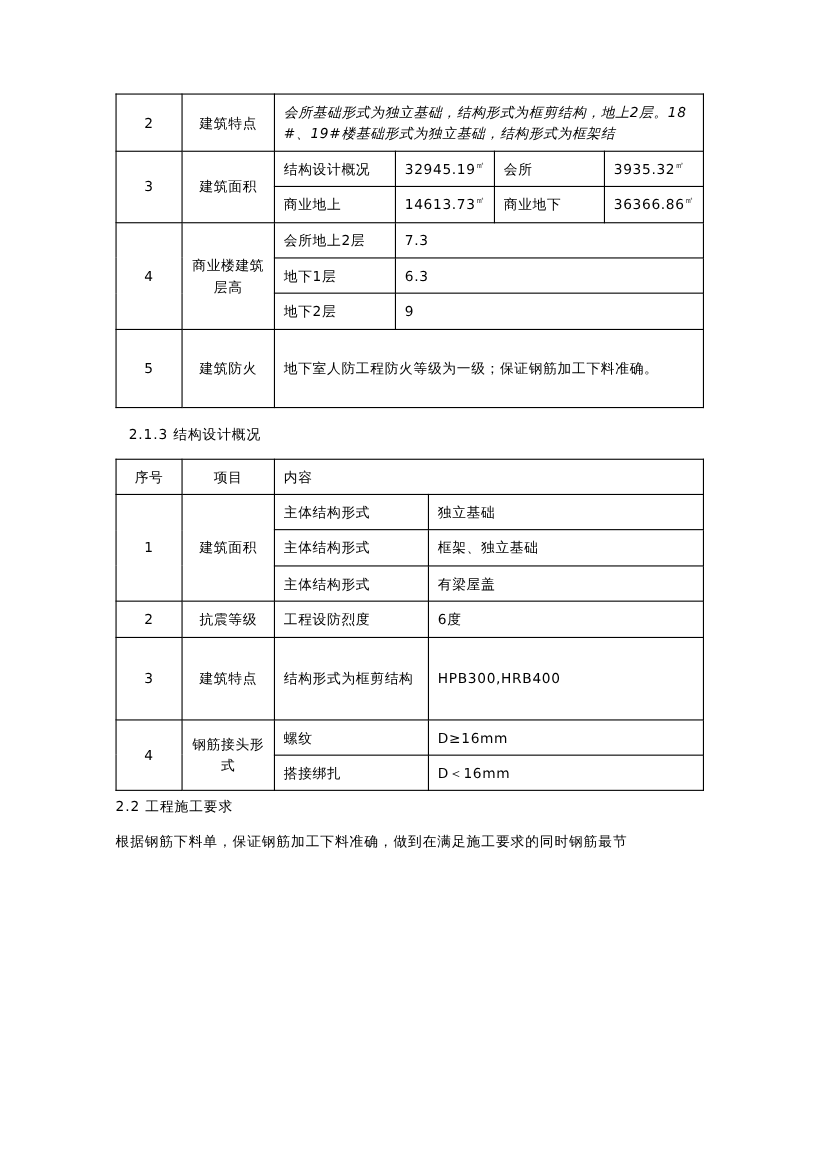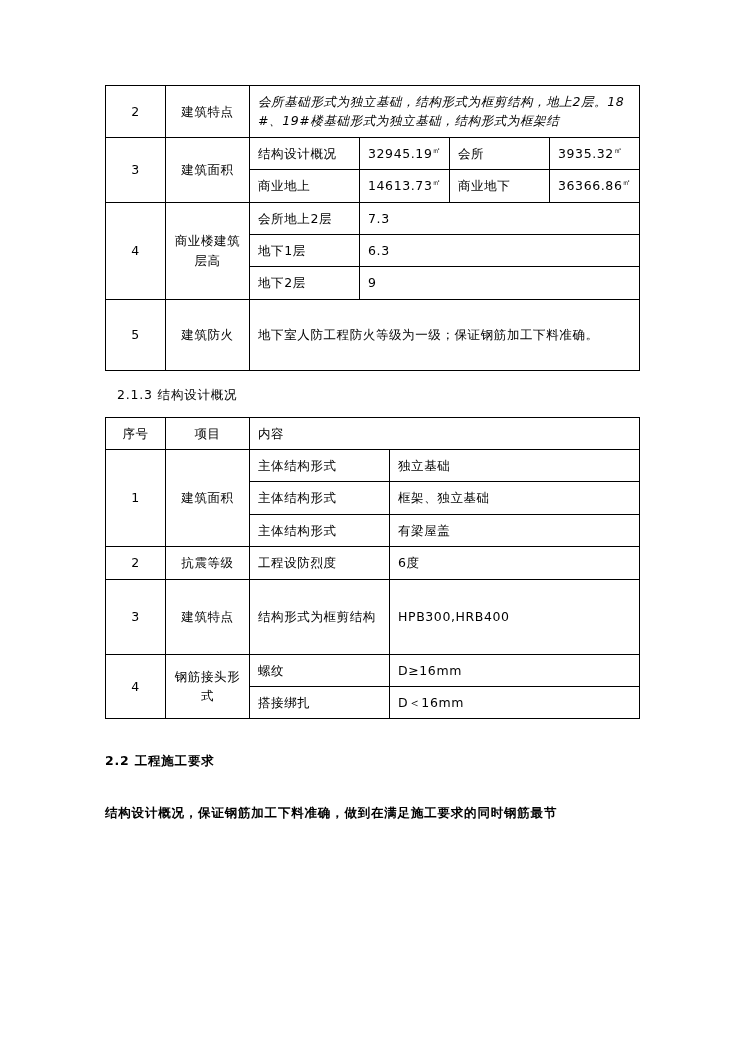--- a/index.html
+++ b/index.html
@@ -48,22 +48,21 @@
   .para {
     font-size: 12.5px;
     line-height: 1.6;
     letter-spacing: 0.8px;
     margin: 0;
   }
   .heading-sm {
     margin: 14px 0 12px 12px;
   }
   .section-gap {
-    margin: 32px 0 12px 0;
-    font-weight: bold;
+    margin: 4px 0 12px 0;
   }
   .overflow-row td {
     overflow: hidden;
   }
   .clip-text {
     display: block;
     max-height: 44px;
     overflow: hidden;
     font-style: italic;
   }
@@ -181,15 +180,15 @@
         <td>D≥16mm</td>
       </tr>
       <tr>
         <td>搭接绑扎</td>
         <td>D＜16mm</td>
       </tr>
     </tbody>
   </table>
 
   <p class="para section-gap">2.2 工程施工要求</p>
-  <p class="para section-gap">结构设计概况，保证钢筋加工下料准确，做到在满足施工要求的同时钢筋最节</p>
+  <p class="para section-gap">根据钢筋下料单，保证钢筋加工下料准确，做到在满足施工要求的同时钢筋最节</p>
 
 </div>
 
 </body></html>

